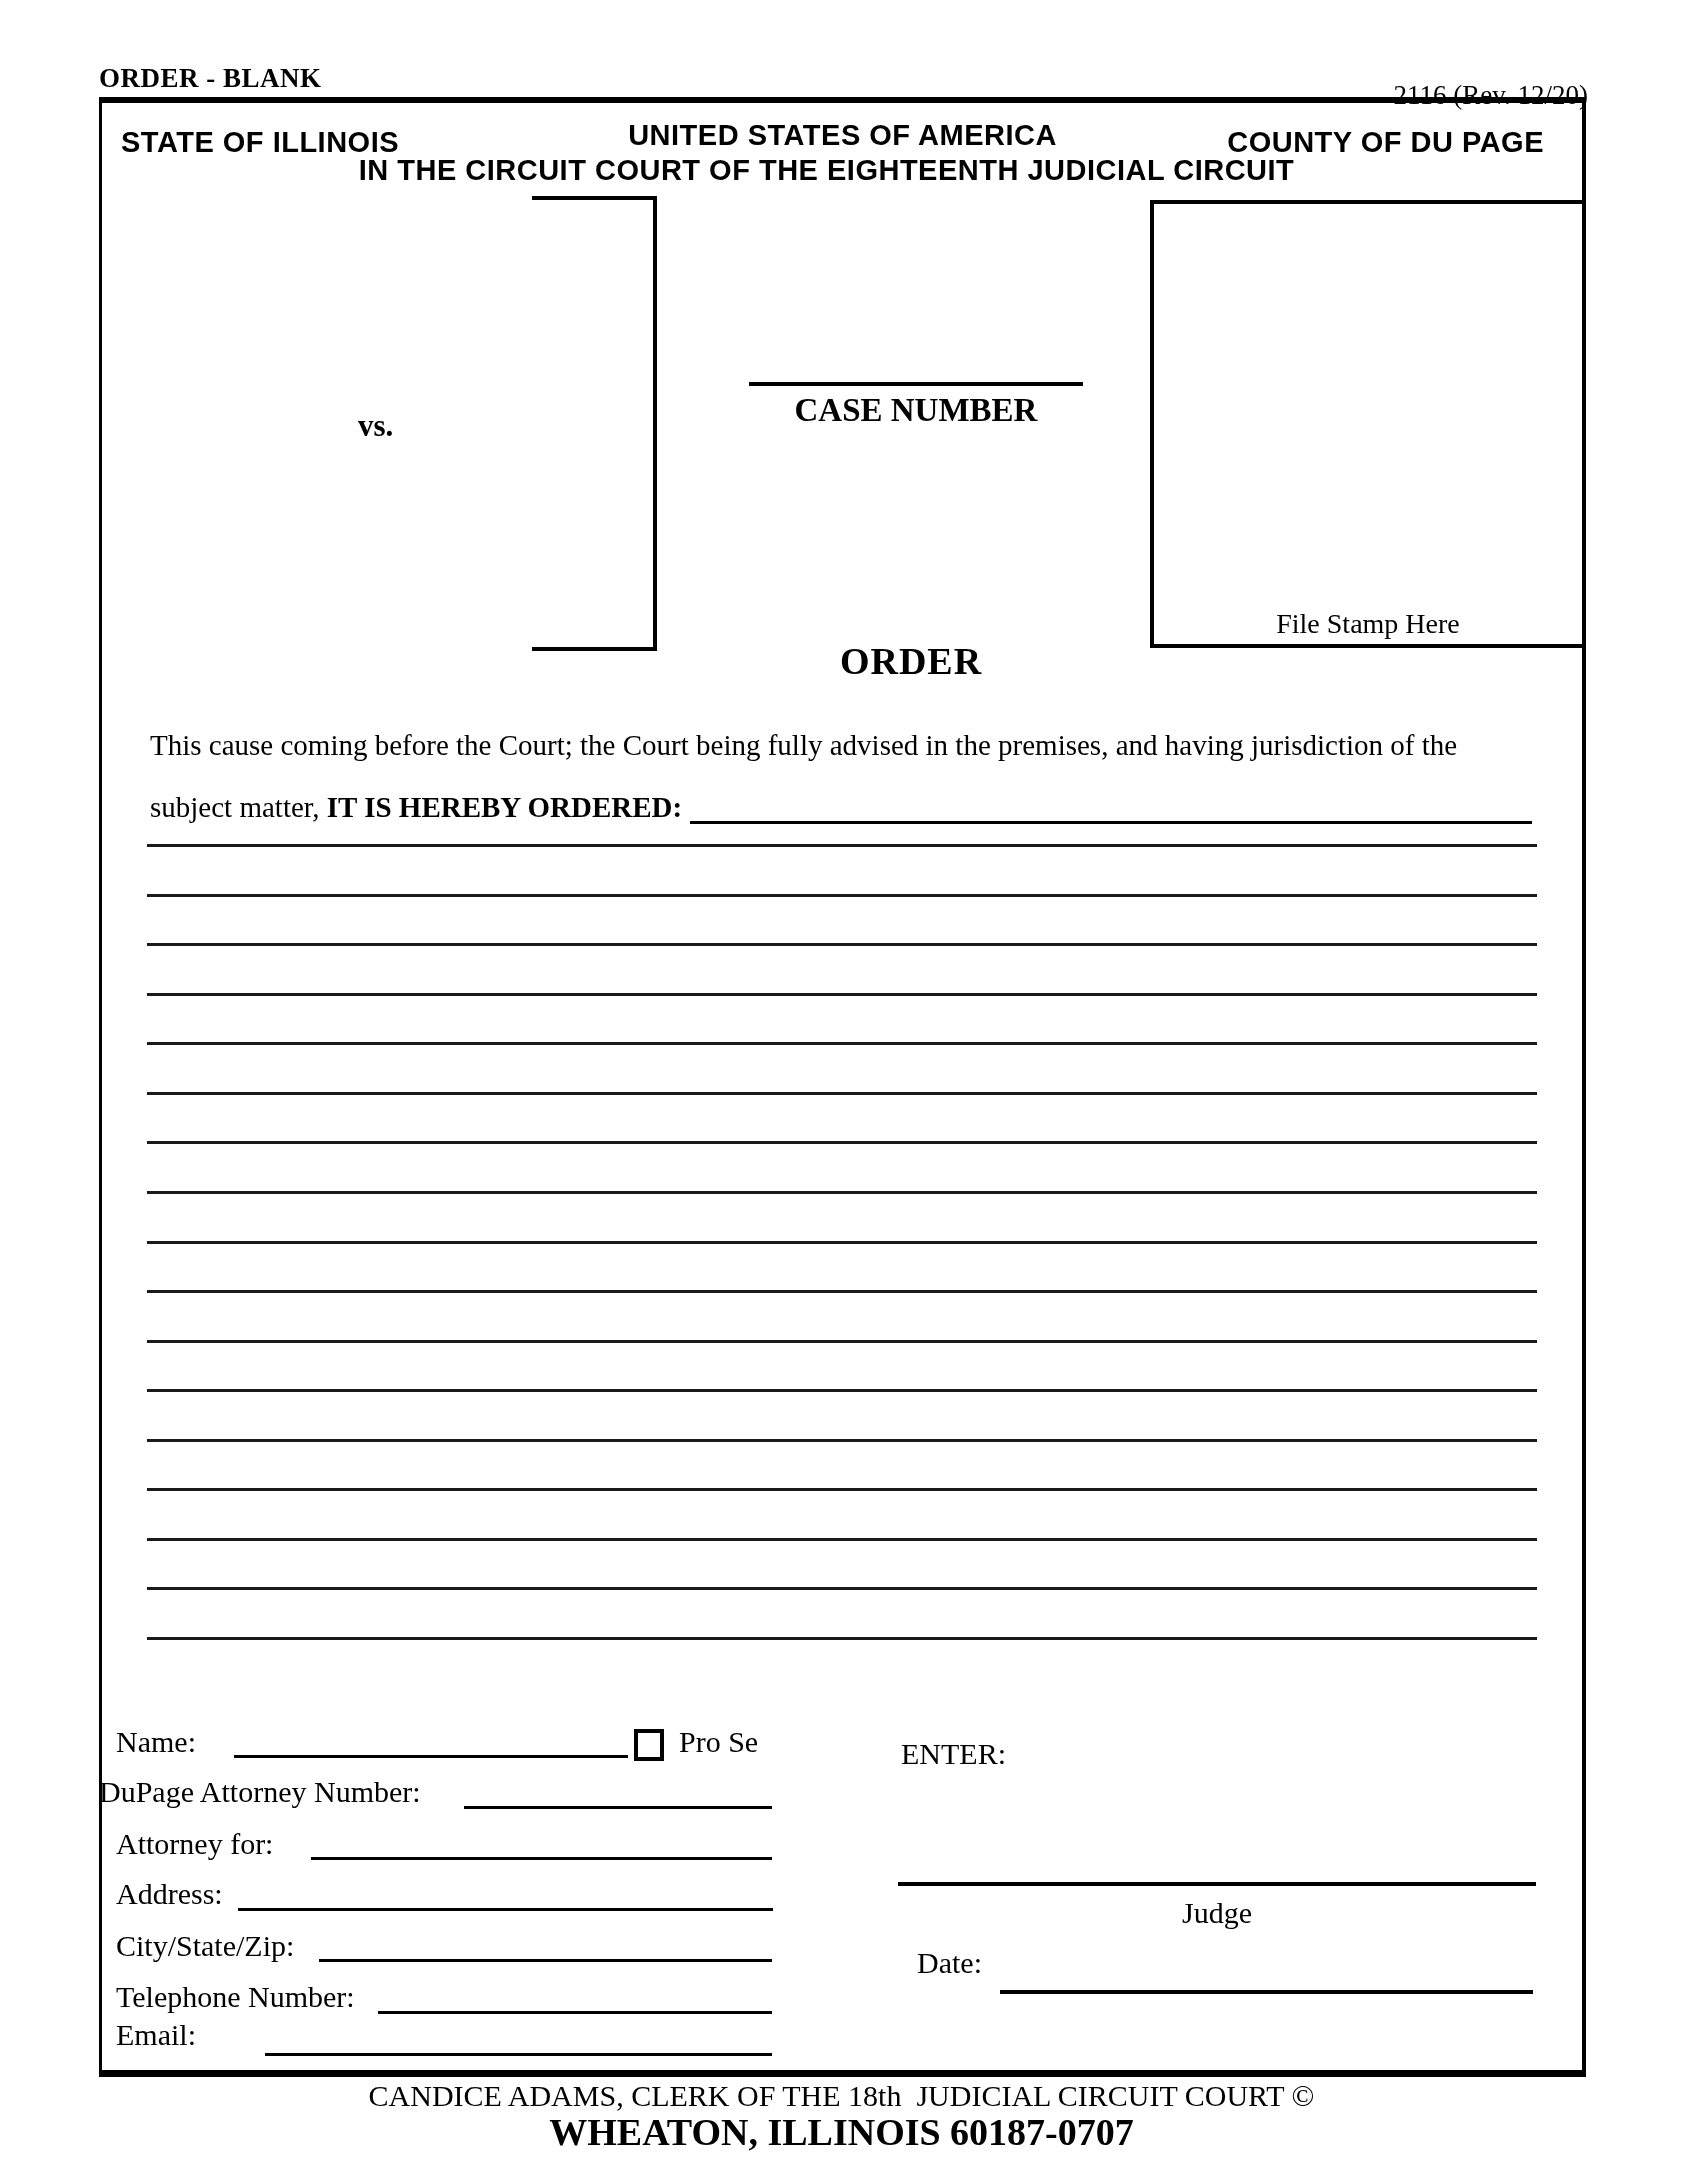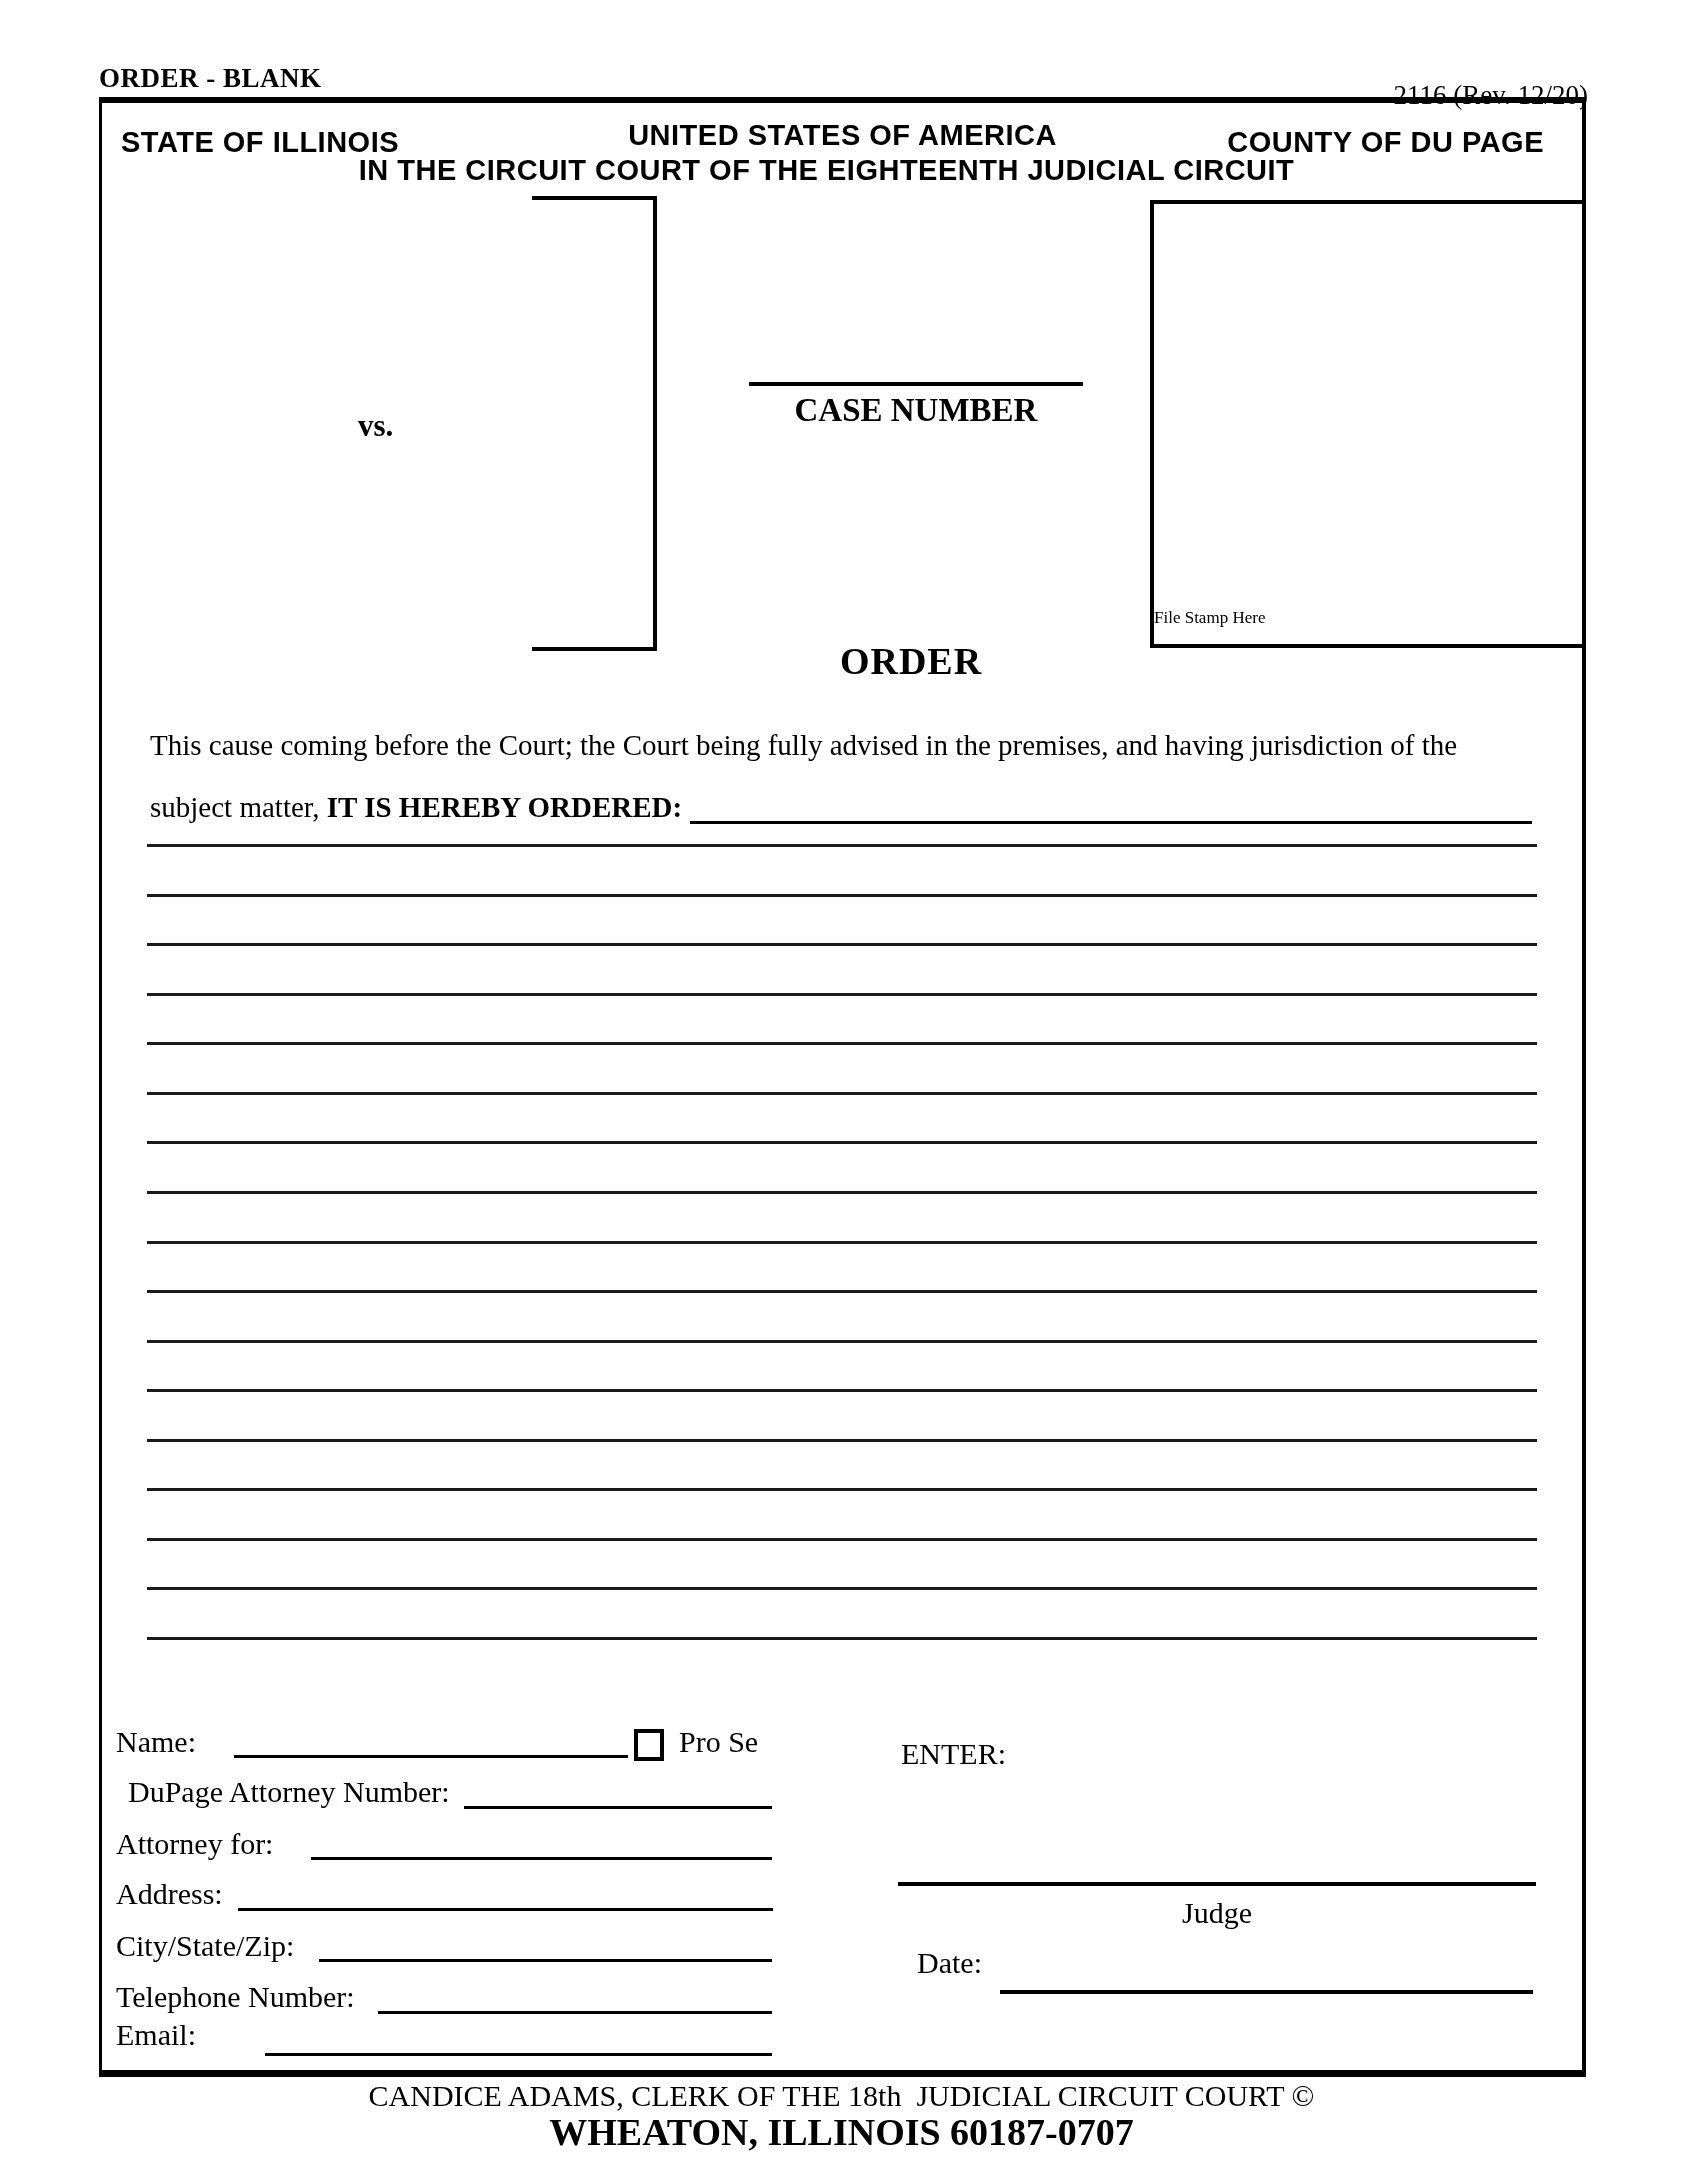--- a/index.html
+++ b/index.html
@@ -29,21 +29,21 @@
   #hdr-circuit { left:83px;  top:154px; width:1487px; text-align:center; }
 
   
   #caption-bracket { left:532px; top:196px; width:121px; height:447px;
     border-style:solid; border-color:var(--ink,#000); border-width:4px 4px 4px 0; }
   #versus     { left:358px; top:408px; font-size:31px; font-weight:bold; }
   #case-line  { left:749px; top:382px; width:334px; height:4px; background:var(--ink,#000); }
   #case-label { left:749px; top:392px; width:334px; text-align:center; font-size:33px; font-weight:bold; white-space:nowrap; }
   #file-box   { left:1150px; top:200px; width:436px; height:448px; box-sizing:border-box;
                 border:4px solid var(--ink,#000); }
-  #file-label { position:absolute; left:0; right:0; bottom:16px; font-size:17px; }
+  #file-label { position:absolute; left:0; right:0; bottom:4px; text-align:center; font-size:28px; }
 
   
   #order-title { left:139px; top:639px; width:1544px; text-align:center;
                  font-size:38px; font-weight:bold; letter-spacing:1px; }
   #body-line1 { left:150px; top:729px; font-size:29px; white-space:nowrap; }
   #body-line2 { left:150px; top:763px; width:1382px; font-size:29px;
                 display:flex; align-items:flex-end; }
   #body-line2 .keep-space { white-space:pre; }
   #body-line2 .bold { font-weight:bold; white-space:pre;margin-top:28px; }
   #body-line2 .fill { flex:1; height:30px; margin-left:8px;
@@ -51,21 +51,21 @@
   .ruled-line { position:absolute; left:147px; width:1390px; height:3px; background:#1b1b1b; }
 
   
   .flabel { font-size:30px; line-height:38px; white-space:nowrap; }
   .fill-line { position:absolute; height:3px; background:var(--ink,#000); }
   #name-label         { left:116px; top:1723px; }
   #name-line          { left:234px; top:1755px; width:394px; }
   #prose-box          { left:634px; top:1729px; width:30px; height:32px; box-sizing:border-box;
                         border:4px solid var(--ink,#000); background:var(--paper,#fff); }
   #prose-label        { left:679px; top:1723px; }
-  #dupage-label       { left:128px; top:1773px; }
+  #dupage-label       { left:99px; top:1773px; }
   #dupage-line        { left:464px; top:1806px; width:308px; }
   #attorneyfor-label  { left:116px; top:1825px; }
   #attorneyfor-line   { left:311px; top:1857px; width:461px; }
   #address-label      { left:116px; top:1875px; }
   #address-line       { left:238px; top:1908px; width:535px; }
   #citystatezip-label { left:116px; top:1927px; }
   #citystatezip-line  { left:319px; top:1959px; width:453px; }
   #telephone-label    { left:116px; top:1978px; }
   #telephone-line     { left:378px; top:2011px; width:394px; }
   #email-label        { left:116px; top:2016px; }

